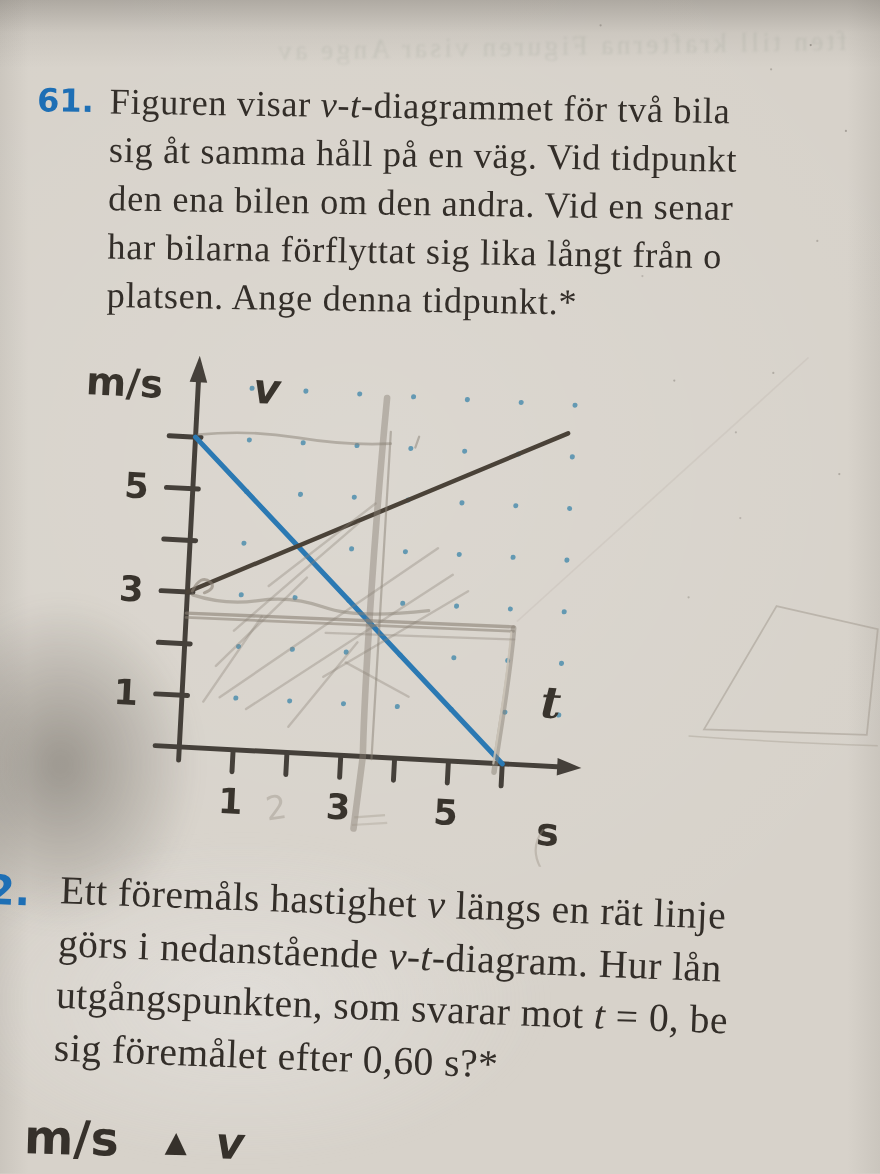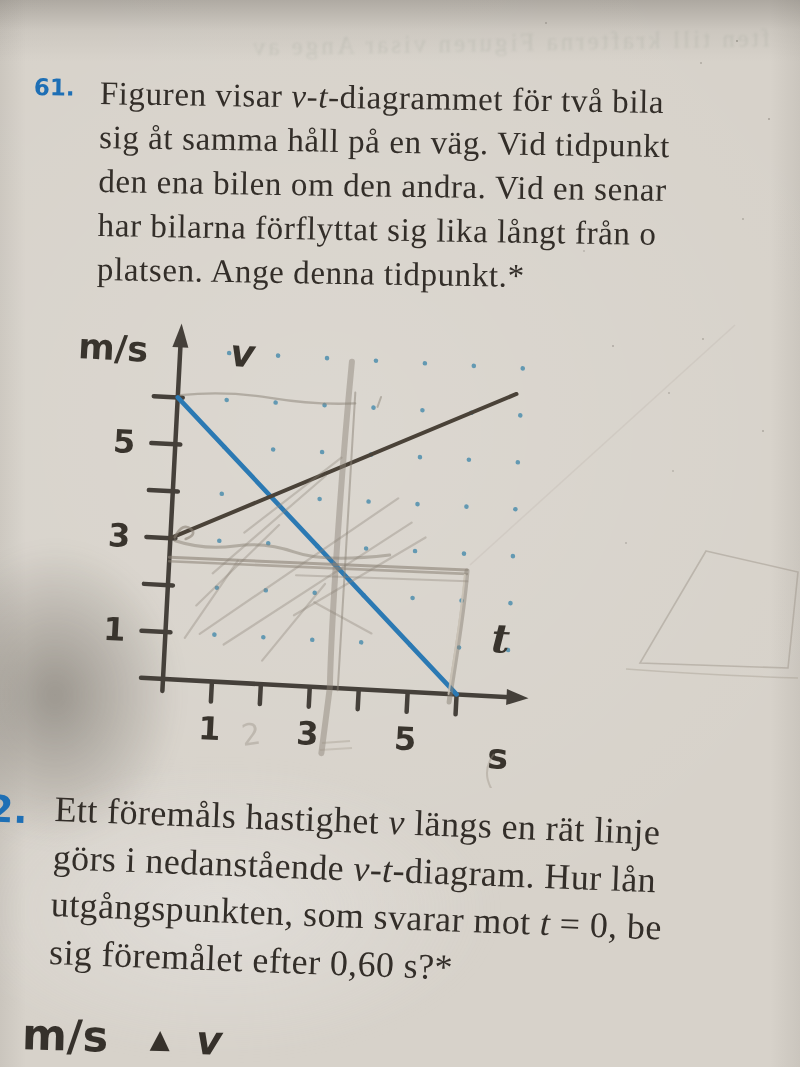--- a/index.html
+++ b/index.html
@@ -46,21 +46,21 @@
   }
   .problem{position:absolute;}
   .pnum{
     position:absolute;font-family:"DejaVu Sans","Liberation Sans",sans-serif;
     font-weight:bold;color:#1e6fb5;
   }
   .plines{position:absolute;white-space:nowrap;}
   .line{white-space:nowrap;}
   .it{font-style:italic;}
   #p61{left:0;top:0;transform:rotate(0.9deg);transform-origin:30px 80px;}
-  #p61 .pnum{left:34px;top:74px;font-size:23px;}
+  #p61 .pnum{left:34px;top:74px;font-size:29px;}
   #p61 .plines{left:100px;top:70px;font-size:33px;line-height:44px;letter-spacing:0.6px;}
   #p62{left:0;top:0;transform:rotate(2.2deg);transform-origin:0 800px;}
   #p62 .pnum{left:-12px;top:788px;font-size:37px;}
   #p62 .plines{left:55px;top:784px;font-size:36px;line-height:47.5px;letter-spacing:0.4px;}
   #chart-wrap{position:absolute;left:0;top:318px;width:800px;height:470px;}
   #next-figure{
     position:absolute;left:22px;top:1012px;white-space:nowrap;
     font-family:"DejaVu Sans","Liberation Sans",sans-serif;
     font-weight:600;font-size:43px;color:#36312b;transform:rotate(1.5deg);
   }

